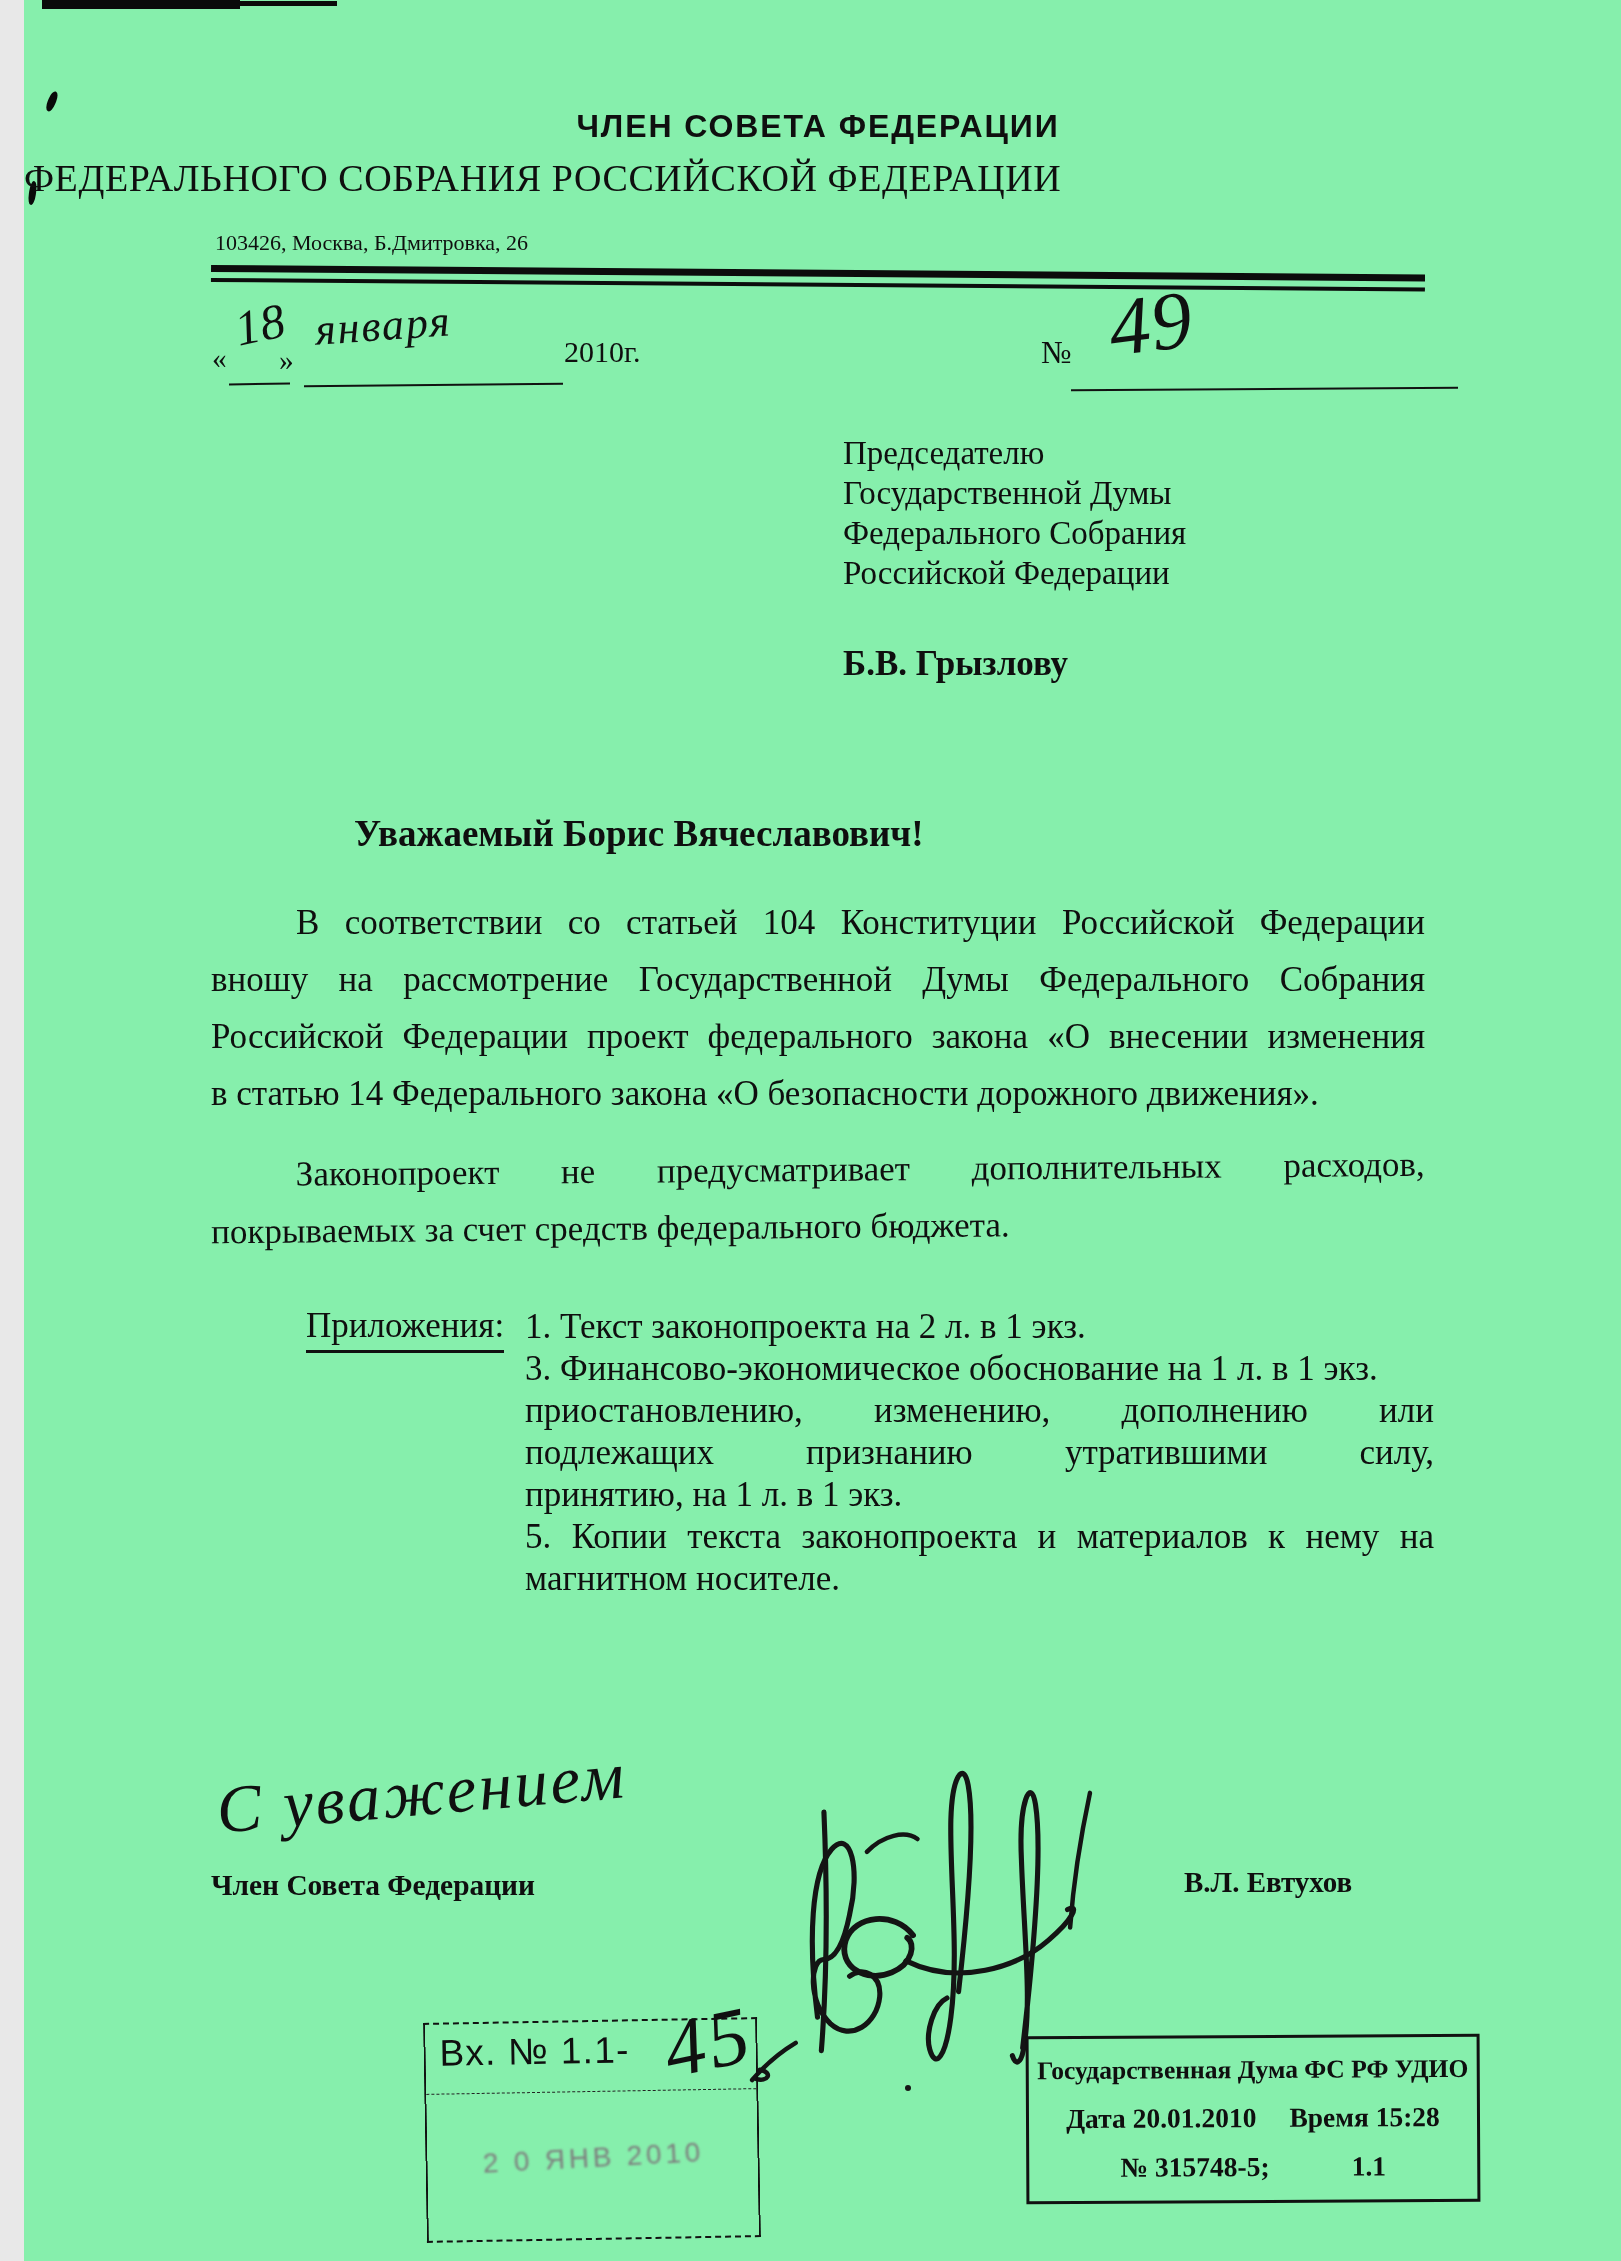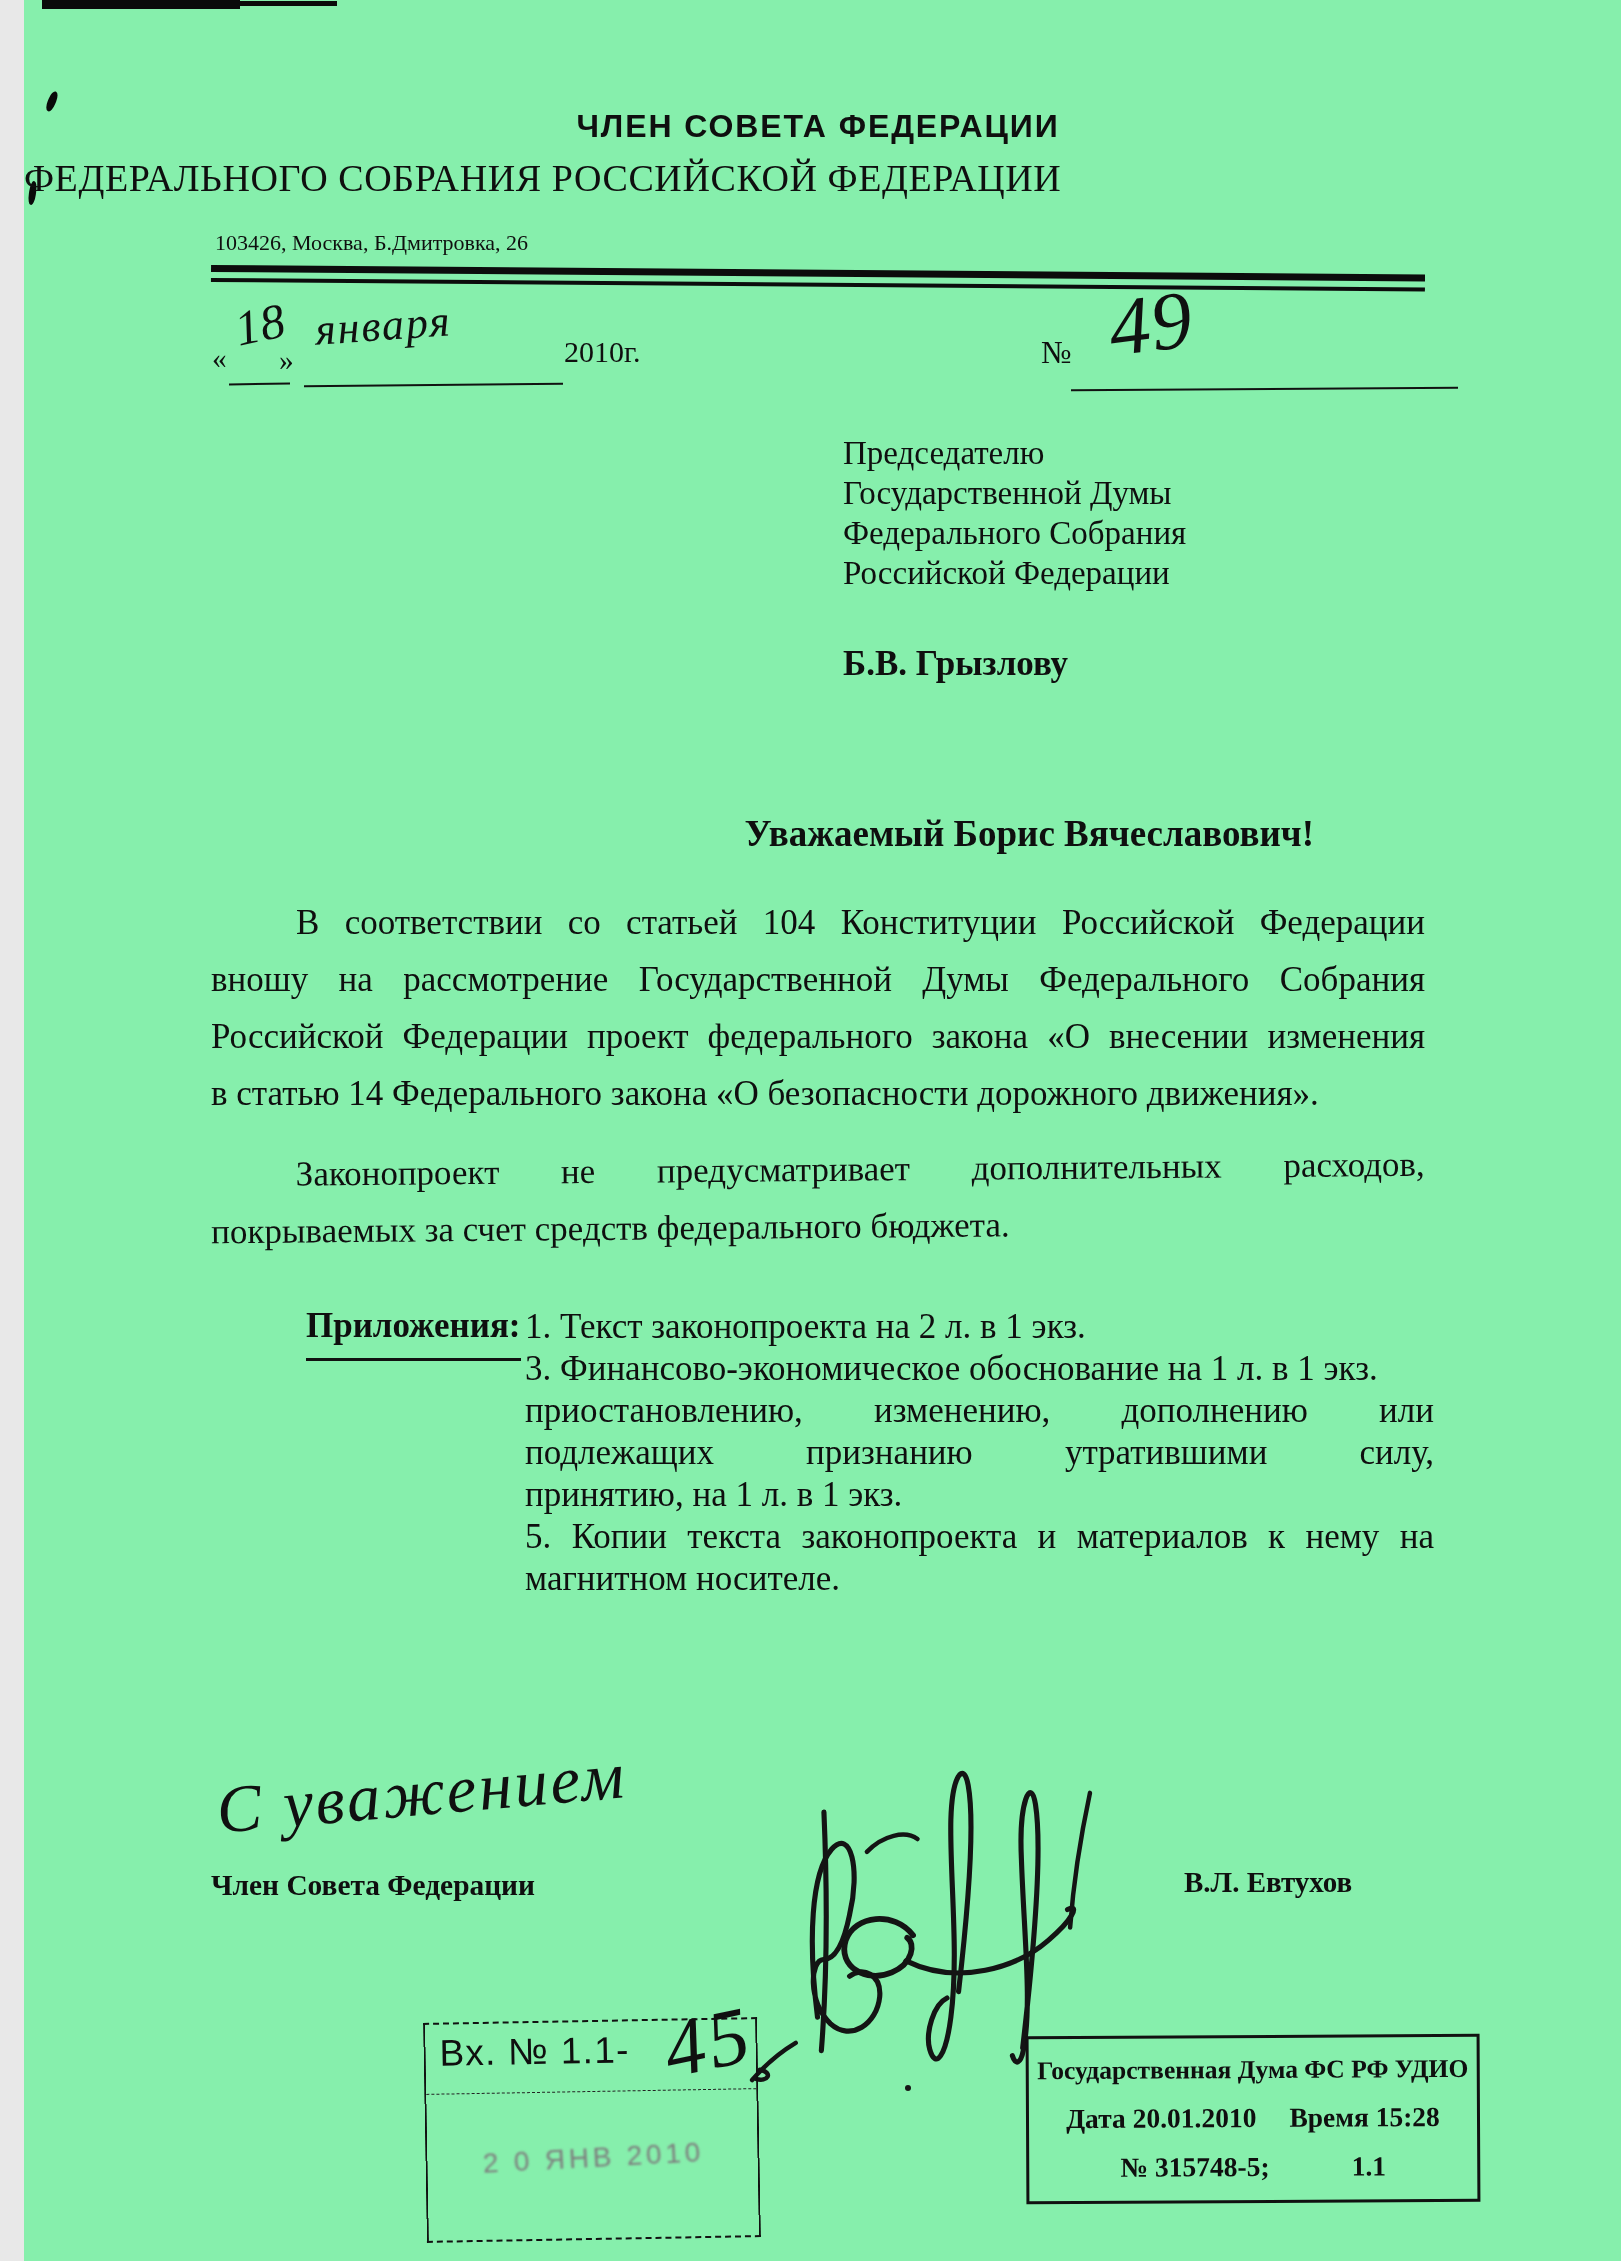--- a/index.html
+++ b/index.html
@@ -43,34 +43,34 @@
   .dl-no   { left:1017px; top:334px; font-size:32px; }
   .u { border-top:2.6px solid #111; height:0; }
   .u1 { left:205px;  top:383px; width:61px;  transform:rotate(-1deg); }
   .u2 { left:280px;  top:384px; width:259px; transform:rotate(-0.6deg); }
   .u3 { left:1047px; top:388px; width:387px; transform:rotate(-0.4deg); }
 
   
   .addressee { left:819px; top:433px; font-size:33px; line-height:40px; }
   .addressee-name { left:819px; top:644px; font-size:35px; font-weight:bold; }
 
-  .salutation { left:330px; top:812px; width:960px; text-align:right;
+  .salutation { left:330px; top:812px; width:960px; text-align:left;
                 font-weight:bold; font-size:37px; }
 
   
   .para { left:187px; width:1214px; font-size:35px; line-height:57px; }
   .para1 { top:894px; }
   .para2 { top:1141px; transform:rotate(-0.5deg); }
   .tl { text-align:justify; }
   .jl { text-align-last:justify; }
   .ind { text-indent:85px; }
 
   
   .att-label { left:282px; top:1306px; font-size:35px;
-               border-bottom:3.2px solid #111; padding-bottom:12px;font-weight:bold; }
+               border-bottom:3.2px solid #111; padding-bottom:4px; }
   .att-list { left:501px; top:1306px; width:909px; font-size:35px; line-height:42px; }
 
   
   .regards { left:192px; top:1754px; font-size:67px; font-style:italic;
              letter-spacing:2.6px; transform:rotate(-5deg); }
   .closing-title { left:187px; top:1869px; font-size:29.4px; font-weight:bold; }
   .closing-name  { left:1160px; top:1866px; font-size:29px; font-weight:bold; }
   .sig-svg { left:723px; top:1748px; width:359px; height:359px; }
 
   

